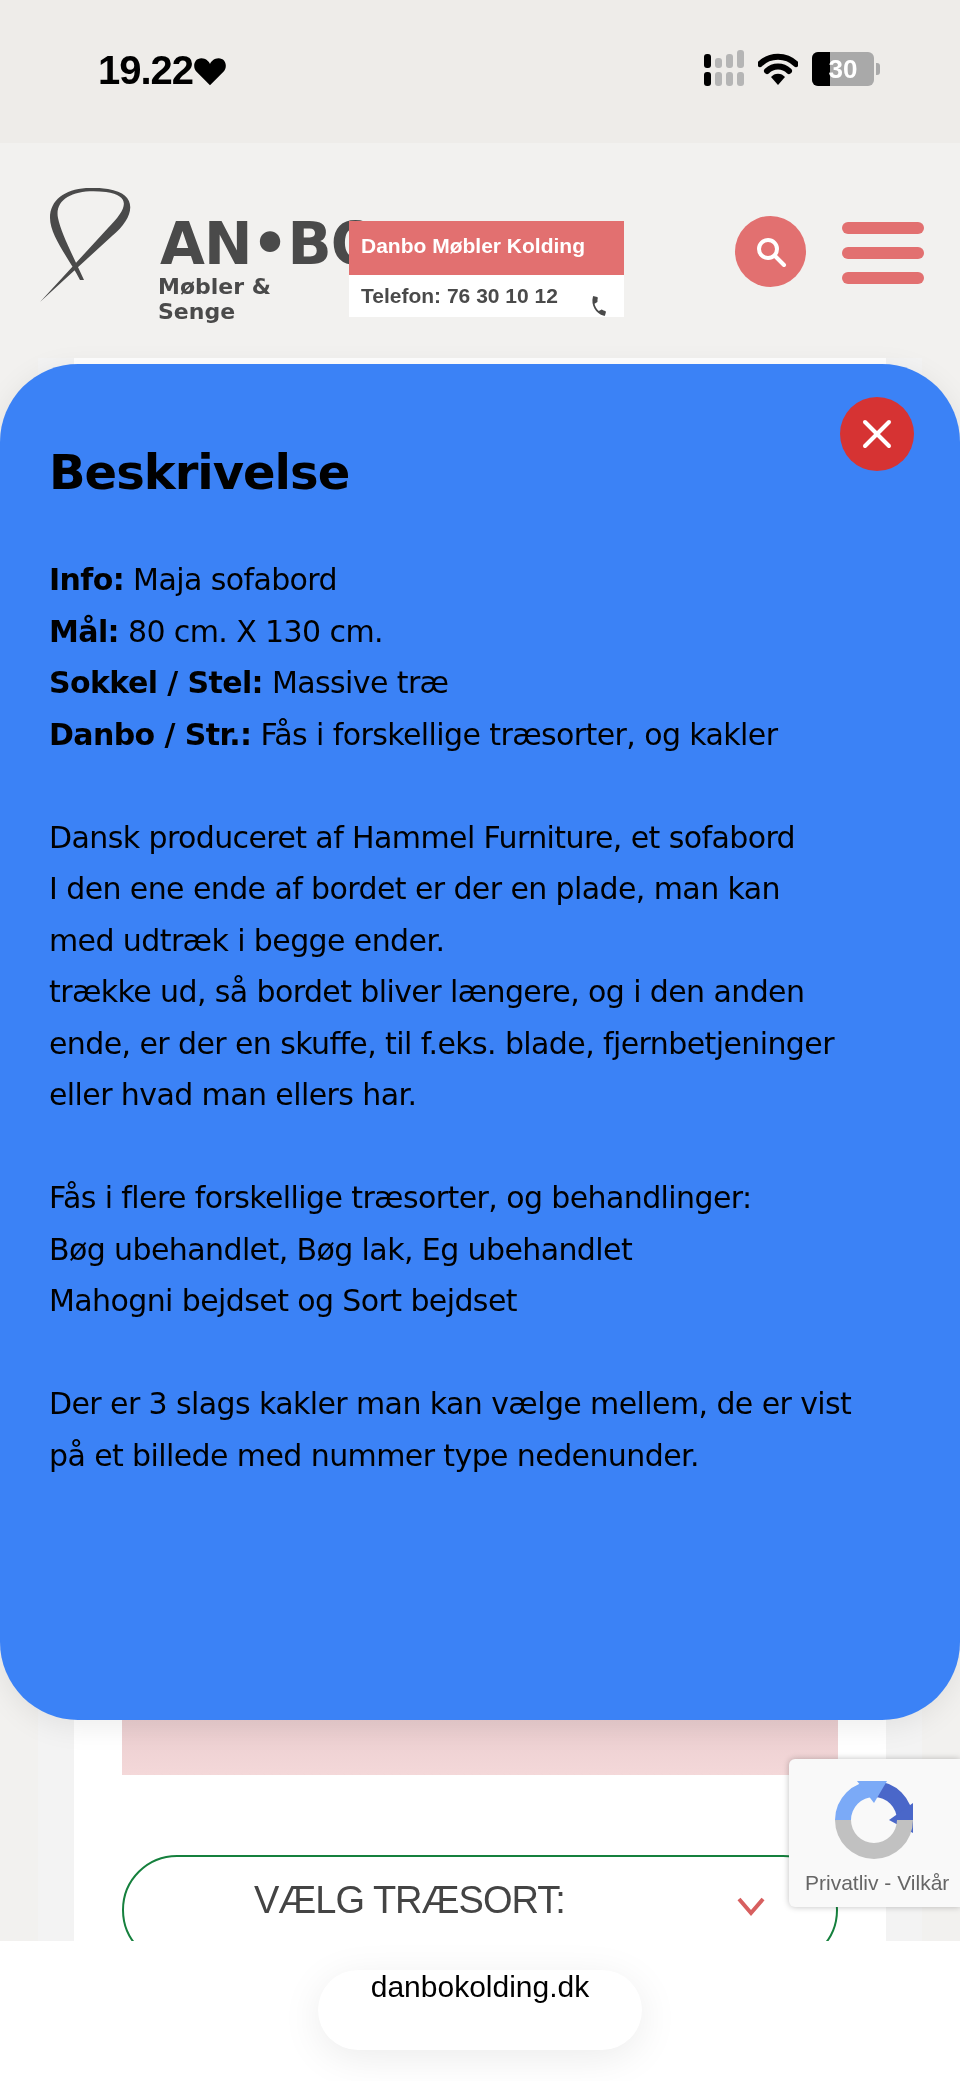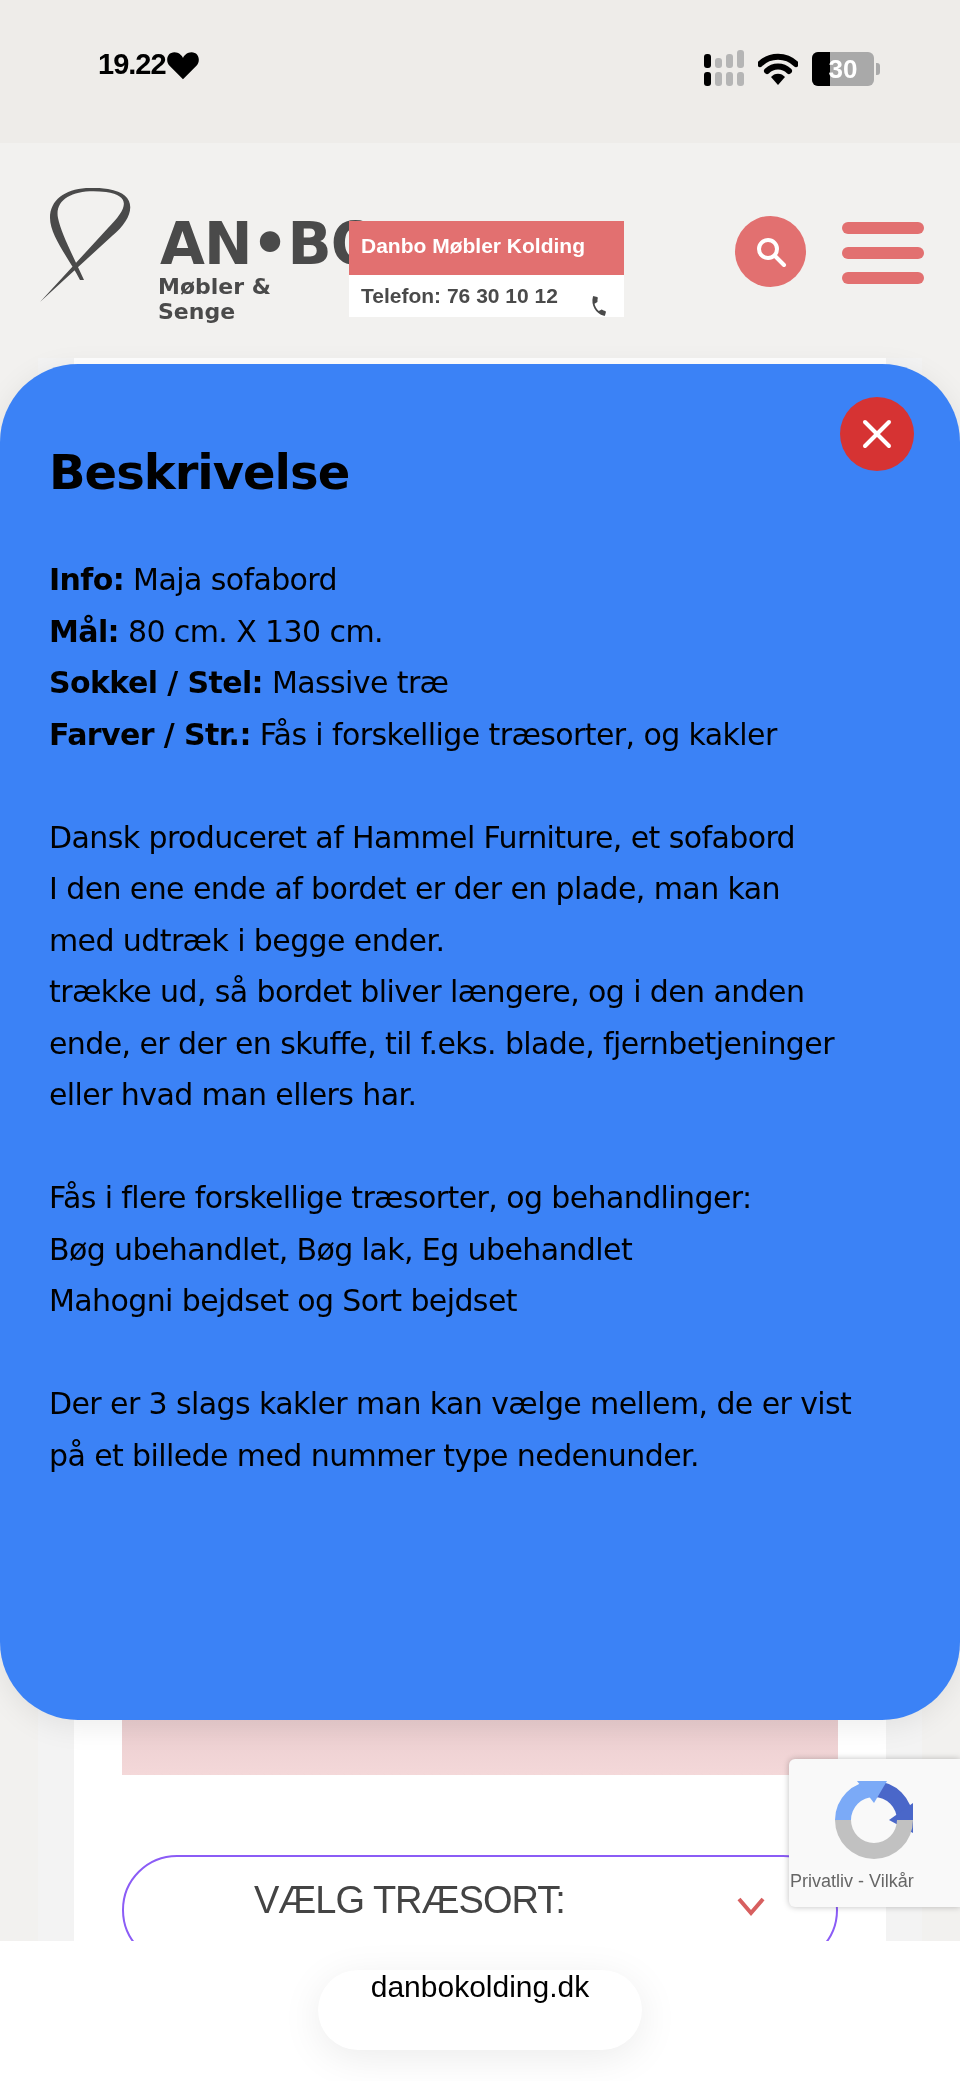--- a/index.html
+++ b/index.html
@@ -9,21 +9,21 @@
       background: #f2f1ef;
       position: relative;
     }
     
     .status-bar {
       position: absolute; left: 0; top: 0; width: 960px; height: 143px;
       background: #eeece9;
     }
     .status-time {
       position: absolute; left: 98px; top: 48px;
-      font-size: 29px; font-weight: bold; color: #000; letter-spacing: -1px;
+      font-size: 40px; font-weight: bold; color: #000; letter-spacing: -1px;
       display: flex; align-items: center; gap: 0;
     }
     .status-time .heart { width: 34px; height: 32px; }
     .status-right { position: absolute; right: 80px; top: 52px; display: flex; align-items: center; gap: 14px; }
     .signal { display: flex; gap: 4px; align-items: flex-end; height: 34px; }
     .signal .col { display: flex; flex-direction: column; gap: 4px; }
     .signal .bar { width: 7px; border-radius: 3px; }
     .wifi { width: 40px; height: 34px; }
     .battery {
       width: 62px; height: 34px; border-radius: 6px; background: #a9a9a9; position: relative; overflow: hidden;
@@ -69,21 +69,21 @@
     .bg-inner { position: absolute; left: 36px; top: 0; width: 812px; height: 100%; background: #fff; }
     .finance-bar {
       position: absolute; left: 122px; top: 1700px; width: 716px; height: 75px;
       background: linear-gradient(#e6c9cb, #f4d8d9);
     }
     .finance-label { position: absolute; left: 48px; top: -22px; font-size: 36px; color: #333; }
     .finance-more { position: absolute; right: 48px; top: -22px; font-size: 36px; color: #d75f5f; display: flex; align-items: center; gap: 18px; }
     .finance-more .dot { width: 30px; height: 30px; border-radius: 50%; background: #d75f5f; }
     .select-box {
       position: absolute; left: 122px; top: 1855px; width: 716px; height: 110px;
-      border: 2px solid #8b5cf6; border-radius: 55px; background: #fff;
+      border: 2px solid #15803d; border-radius: 55px; background: #fff;
     }
     .select-label { position: absolute; left: 130px; top: 22px; font-size: 38px; color: #444; letter-spacing: -1px; }
     .select-chevron { position: absolute; right: 70px; top: 38px; width: 30px; height: 22px; }
     .bg-cut { position: absolute; left: 0; top: 1941px; width: 960px; height: 140px; background: #fff; }
 
     
     .modal {
       position: absolute; left: 0; top: 364px; width: 960px; height: 1356px;
       background: #3b82f6; border-radius: 78px;
       box-shadow: 0 6px 30px rgba(0,0,0,0.08);
@@ -102,21 +102,21 @@
     }
     .spec-line b { font-weight: bold; }
     .para { margin-top: 51.5px; }
 
     
     .recaptcha {
       position: absolute; left: 789px; top: 1759px; width: 171px; height: 148px;
       background: #f9f9f9; border-radius: 6px 0 0 6px; box-shadow: 0 0 6px rgba(0,0,0,0.25);
     }
     .recaptcha-logo { position: absolute; left: 38px; top: 14px; width: 94px; height: 94px; }
-    .recaptcha-links { position: absolute; left: 1px; top: 112px; font-size: 18px; color: #666; white-space: nowrap; }
+    .recaptcha-links { position: absolute; left: 16px; top: 112px; font-size: 21px; color: #666; white-space: nowrap; }
 
     
     .url-pill {
       position: absolute; left: 318px; top: 1970px; width: 324px; height: 80px; border-radius: 40px;
       background: #fff; box-shadow: 0 8px 40px rgba(0,0,0,0.08);
       display: flex; align-items: flex-start; justify-content: center;
       font-size: 30px; color: #000;
     }
   </style>
 </head>
@@ -214,21 +214,21 @@
     <svg width="34" height="34" viewBox="0 0 34 34">
       <line x1="5" y1="5" x2="29" y2="29" stroke="#fff" stroke-width="4" stroke-linecap="round"></line>
       <line x1="29" y1="5" x2="5" y2="29" stroke="#fff" stroke-width="4" stroke-linecap="round"></line>
     </svg>
   </div>
   <h1 class="modal-title">Beskrivelse</h1>
   <div class="modal-body">
     <div class="spec-line"><b>Info:</b><span> Maja sofabord</span></div>
     <div class="spec-line"><b>Mål:</b><span> 80 cm. X 130 cm.</span></div>
     <div class="spec-line"><b>Sokkel / Stel:</b><span> Massive træ</span></div>
-    <div class="spec-line"><b>Farver / Str.:</b><span> Fås i forskellige træsorter, og kakler</span></div>
+    <div class="spec-line"><b>Danbo / Str.:</b><span> Fås i forskellige træsorter, og kakler</span></div>
 
     <div class="para">
       <div>Dansk produceret af Hammel Furniture, et sofabord</div>
       <div>I den ene ende af bordet er der en plade, man kan</div>
       <div>med udtræk i begge ender.</div>
       <div>trække ud, så bordet bliver længere, og i den anden</div>
       <div>ende, er der en skuffe, til f.eks. blade, fjernbetjeninger</div>
       <div>eller hvad man ellers har.</div>
     </div>
     <div class="para">

